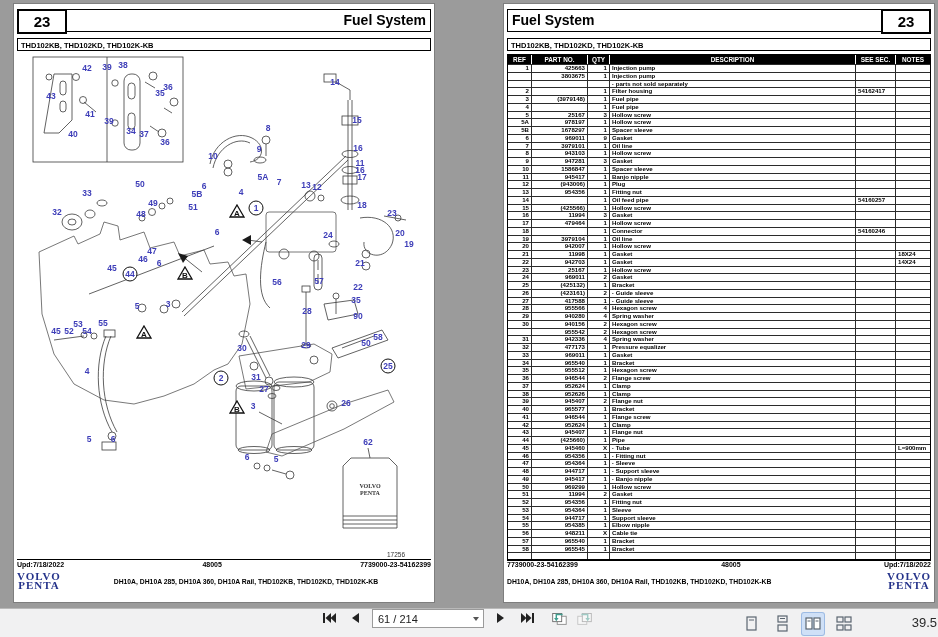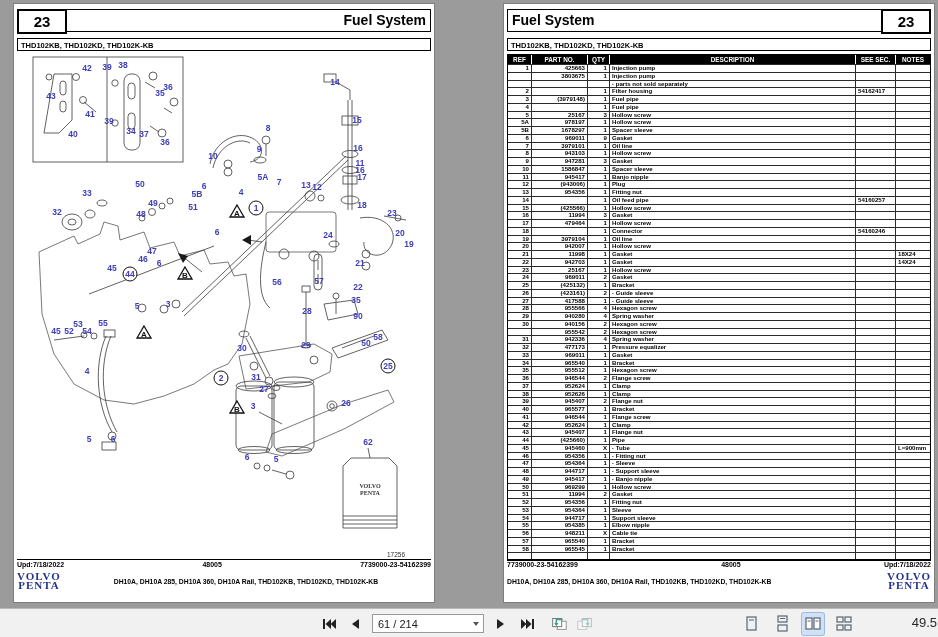--- a/index.html
+++ b/index.html
@@ -48,21 +48,21 @@
   .t-head div:last-child{border-right:none;}
   .t-row{display:grid;grid-template-columns:24px 56px 22px 1fr 40px 34px;height:6.75px;border-top:1px solid #2b2b2b;}
   .t-c{font-size:6.1px;font-weight:bold;line-height:6.6px;border-right:1px solid #2b2b2b;overflow:hidden;
        white-space:nowrap;padding:0 2px;box-sizing:border-box;}
   .t-c:last-child{border-right:none;}
   .t-c.c0,.t-c.c1,.t-c.c2{text-align:right;}
 
   
   .toolbar{position:absolute;left:0;top:608px;width:938px;height:29px;background:#f1f1f2;
            border-top:1px solid #b9b9b9;}
-  .navgrp{position:absolute;left:320px;top:0;height:29px;display:flex;align-items:center;gap:8px;}
+  .navgrp{position:absolute;left:320px;top:0;height:29px;display:flex;gap:8px;}
   .tbtn{width:18px;height:18px;display:flex;align-items:center;justify-content:center;cursor:default;}
   .pagebox{width:112px;height:19px;background:#fff;border:1px solid #9a9a9a;display:flex;align-items:center;
            font-size:11px;color:#222;padding-left:5px;box-sizing:border-box;position:relative;}
   .pagebox .caret{position:absolute;right:4px;top:7px;width:0;height:0;border-left:3.5px solid transparent;
            border-right:3.5px solid transparent;border-top:4.5px solid #555;}
   .laygrp{position:absolute;left:740px;top:0;height:29px;display:flex;align-items:center;gap:9px;}
   .laybtn{width:22px;height:22px;display:flex;align-items:center;justify-content:center;border-radius:2px;}
   .laybtn.sel{background:#cfe0f7;box-shadow:0 0 0 1px #9dbbe4;}
   .zoomtxt{position:absolute;right:1px;top:6px;font-size:13px;color:#2a2a2a;}
   .dim{opacity:.45;}
@@ -956,14 +956,14 @@
           <g fill="none" stroke="#5a6570" stroke-width="1.2">
             <rect x="2" y="2" width="6" height="5"></rect>
             <rect x="2" y="10" width="6" height="5"></rect>
             <rect x="10" y="2" width="6" height="5"></rect>
             <rect x="10" y="10" width="6" height="5"></rect>
           </g>
         </svg>
     </div>
   </div>
 
-  <div class="zoomtxt">49.5</div>
+  <div class="zoomtxt">39.5</div>
 </div>
 
 </body></html>

